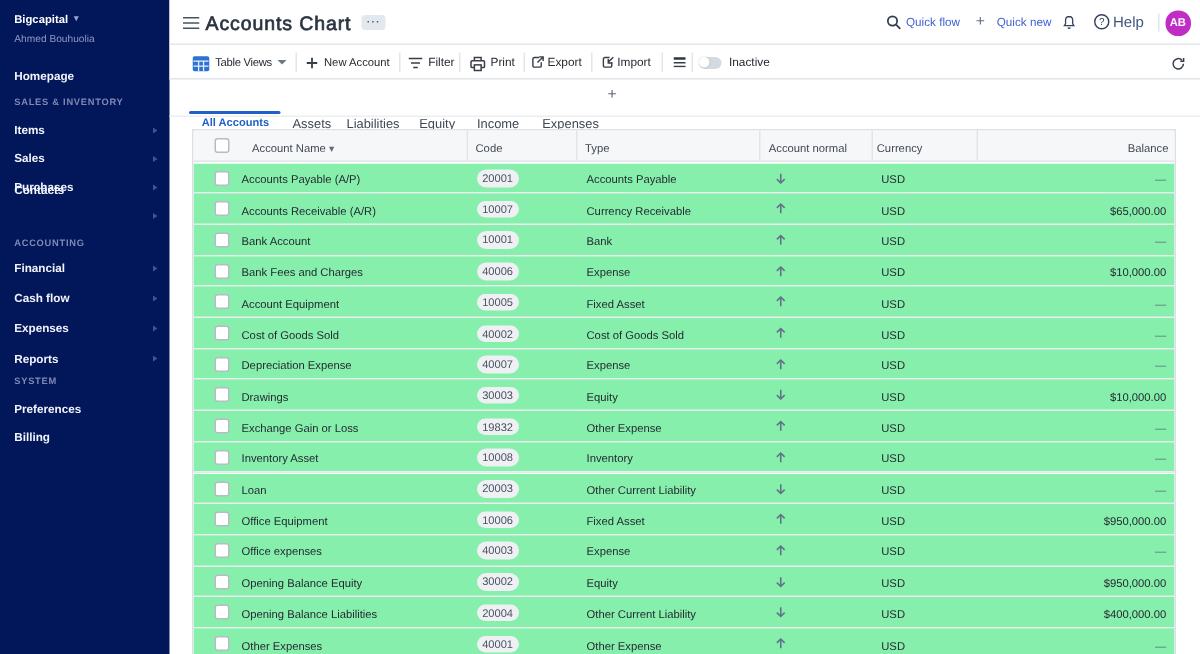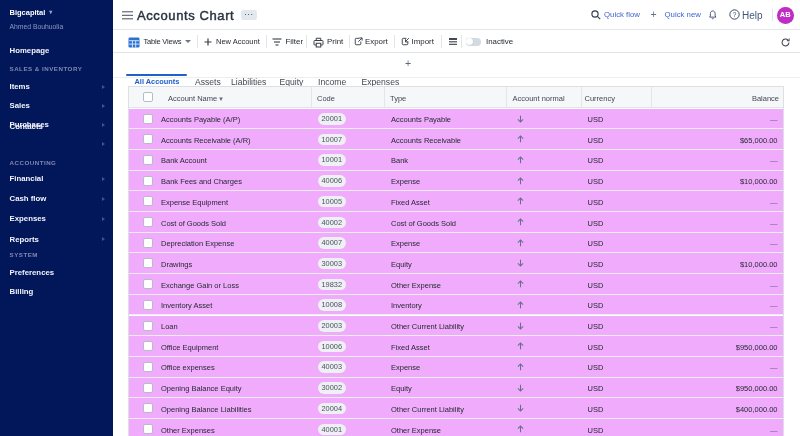--- a/index.html
+++ b/index.html
@@ -29,21 +29,21 @@
 .tabactive { color:#2160c9; font-weight:bold; font-size:7.4px !important; }
 #tabline { position:absolute; left:126px; top:73.5px; width:61px; height:2px; background:#2160c9; border-radius:1px; }
 #tabsborder { position:absolute; left:113px; top:76.5px; width:687px; height:1px; background:#eceef1; }
 
 #table { position:absolute; left:128px; top:86px; width:656px; height:350px; border:1px solid #dcdfe3; border-bottom:none; background:#fff; }
 #thead { position:absolute; left:0; top:0; width:654px; height:20.5px; background:#f6f7f8; border-bottom:1px solid #e1e4e8; }
 #thead .ht { position:absolute; top:6.5px; font-size:7.5px; color:#404854; }
 #thead .vline { position:absolute; top:0; width:1px; height:20.5px; background:#e3e5e8; }
 .cb { position:absolute; width:10px; height:10px; border:1px solid #b6bcc6; border-radius:2px; background:#fff; }
 #tbody { position:absolute; left:0; top:21.5px; width:654px; height:329px; overflow:hidden; }
-.row { position:absolute; left:0; width:654px; height:20.7px; border-bottom:1px solid #ecedef; background:#f0abfc; }
+.row { position:absolute; left:0; width:654px; height:20.7px; border-bottom:1px solid #ecedef; background:#86efac; }
 .row .cell { position:absolute; top:6.5px; font-size:7.5px; color:#252a31; }
 .row .name { left:32px; }
 .row .pill { position:absolute; left:188.5px; top:4.5px; width:28.5px; height:11.5px; background:#eef0f3; border-radius:6px; font-size:7.4px; color:#49525f; text-align:center; line-height:11.5px; }
 .row .typ { left:262px; }
 .arrsvg { position:absolute; left:388px; top:6px; }
 .row .cur { left:458.5px; }
 .row .bal { position:absolute; top:6.5px; right:5.5px; font-size:7.5px; color:#252a31; text-align:right; }
 .row .dash { color:#5f6b7c; }
 svg { position:absolute; }
 </style>
@@ -198,21 +198,21 @@
   <svg class="arrsvg" width="7" height="8" viewBox="0 0 7 8">
           <path d="M3.5 0.8 V6.8 M0.9 4.4 L3.5 7 L6.1 4.4" fill="none" stroke="#63708a" stroke-width="1.05"></path>
         </svg>
   <span class="cell cur">USD</span>
   <span class="bal dash">—</span>
 </div>
 <div class="row" style="top:20.70px">
   <span class="cb" style="left:13.5px;top:5px"></span>
   <span class="cell name">Accounts Receivable (A/R)</span>
   <span class="pill">10007</span>
-  <span class="cell typ">Accounts Receivable</span>
+  <span class="cell typ">Currency Receivable</span>
   <svg class="arrsvg" width="7" height="8" viewBox="0 0 7 8">
           <path d="M3.5 7.2 V1.2 M0.9 3.6 L3.5 1 L6.1 3.6" fill="none" stroke="#63708a" stroke-width="1.05"></path>
         </svg>
   <span class="cell cur">USD</span>
   <span class="bal">$65,000.00</span>
 </div>
 <div class="row" style="top:41.40px">
   <span class="cb" style="left:13.5px;top:5px"></span>
   <span class="cell name">Bank Account</span>
   <span class="pill">10001</span>
@@ -229,21 +229,21 @@
   <span class="pill">40006</span>
   <span class="cell typ">Expense</span>
   <svg class="arrsvg" width="7" height="8" viewBox="0 0 7 8">
           <path d="M3.5 7.2 V1.2 M0.9 3.6 L3.5 1 L6.1 3.6" fill="none" stroke="#63708a" stroke-width="1.05"></path>
         </svg>
   <span class="cell cur">USD</span>
   <span class="bal">$10,000.00</span>
 </div>
 <div class="row" style="top:82.80px">
   <span class="cb" style="left:13.5px;top:5px"></span>
-  <span class="cell name">Expense Equipment</span>
+  <span class="cell name">Account Equipment</span>
   <span class="pill">10005</span>
   <span class="cell typ">Fixed Asset</span>
   <svg class="arrsvg" width="7" height="8" viewBox="0 0 7 8">
           <path d="M3.5 7.2 V1.2 M0.9 3.6 L3.5 1 L6.1 3.6" fill="none" stroke="#63708a" stroke-width="1.05"></path>
         </svg>
   <span class="cell cur">USD</span>
   <span class="bal dash">—</span>
 </div>
 <div class="row" style="top:103.50px">
   <span class="cb" style="left:13.5px;top:5px"></span>

